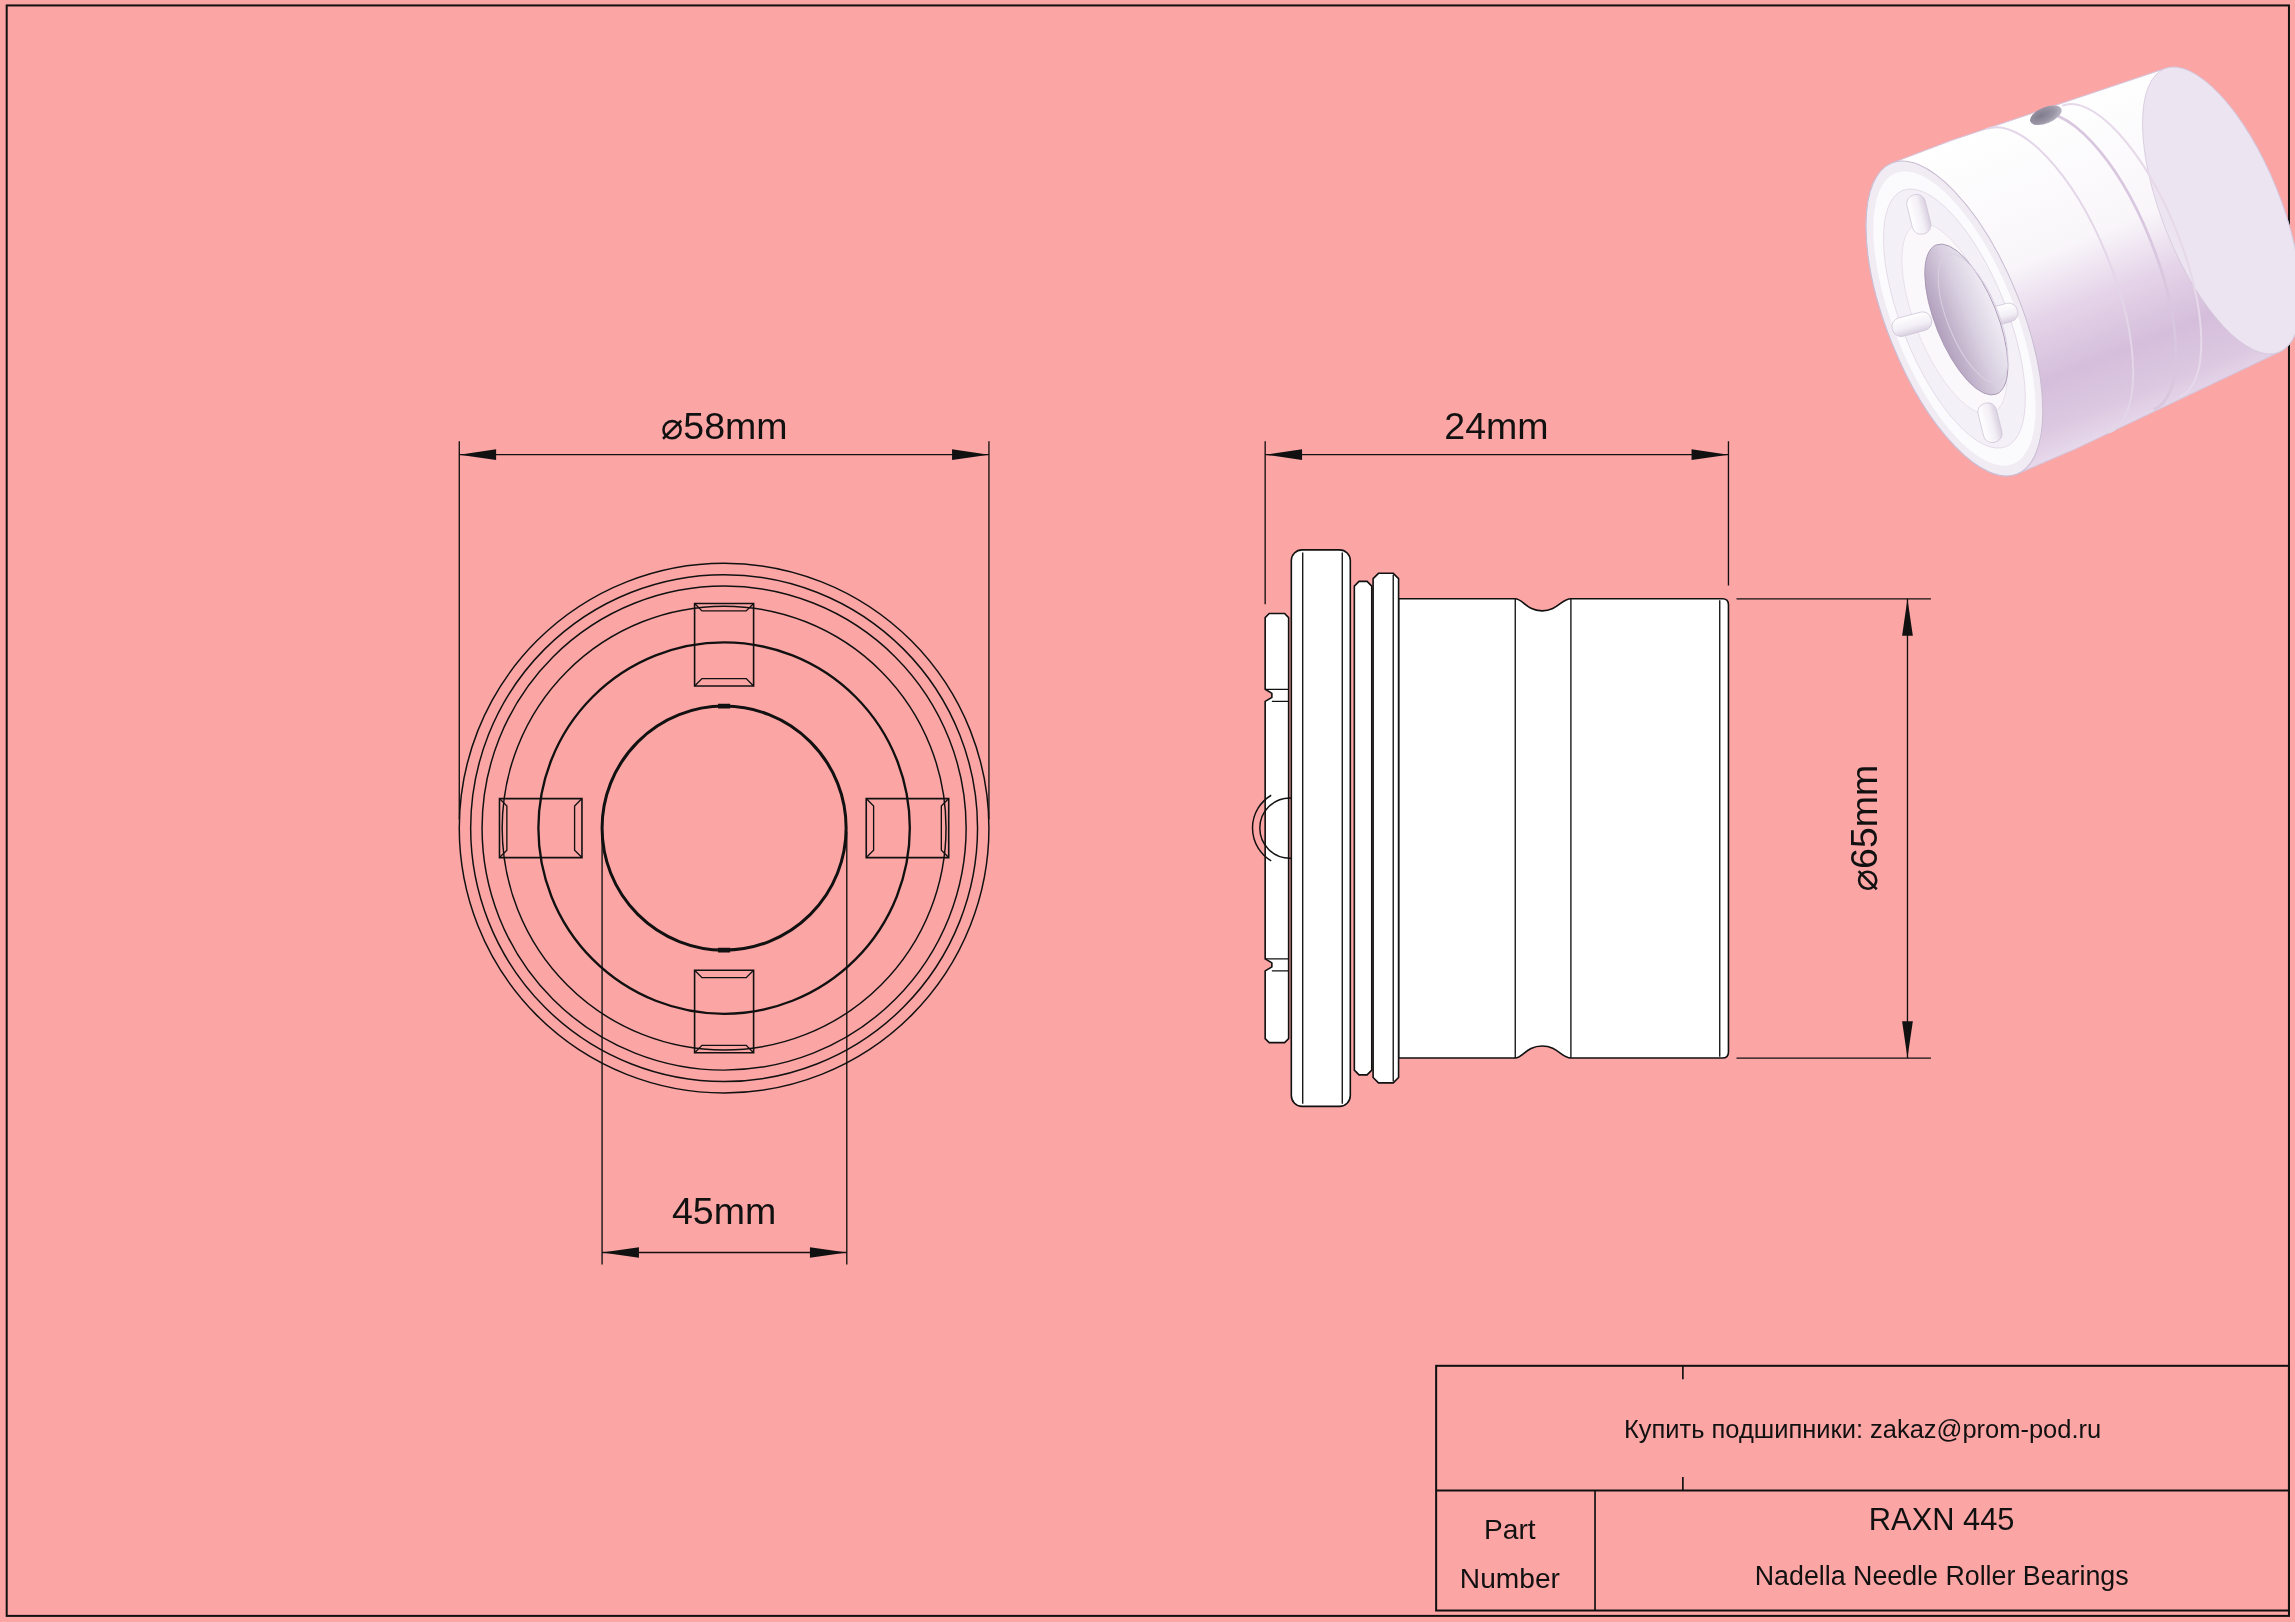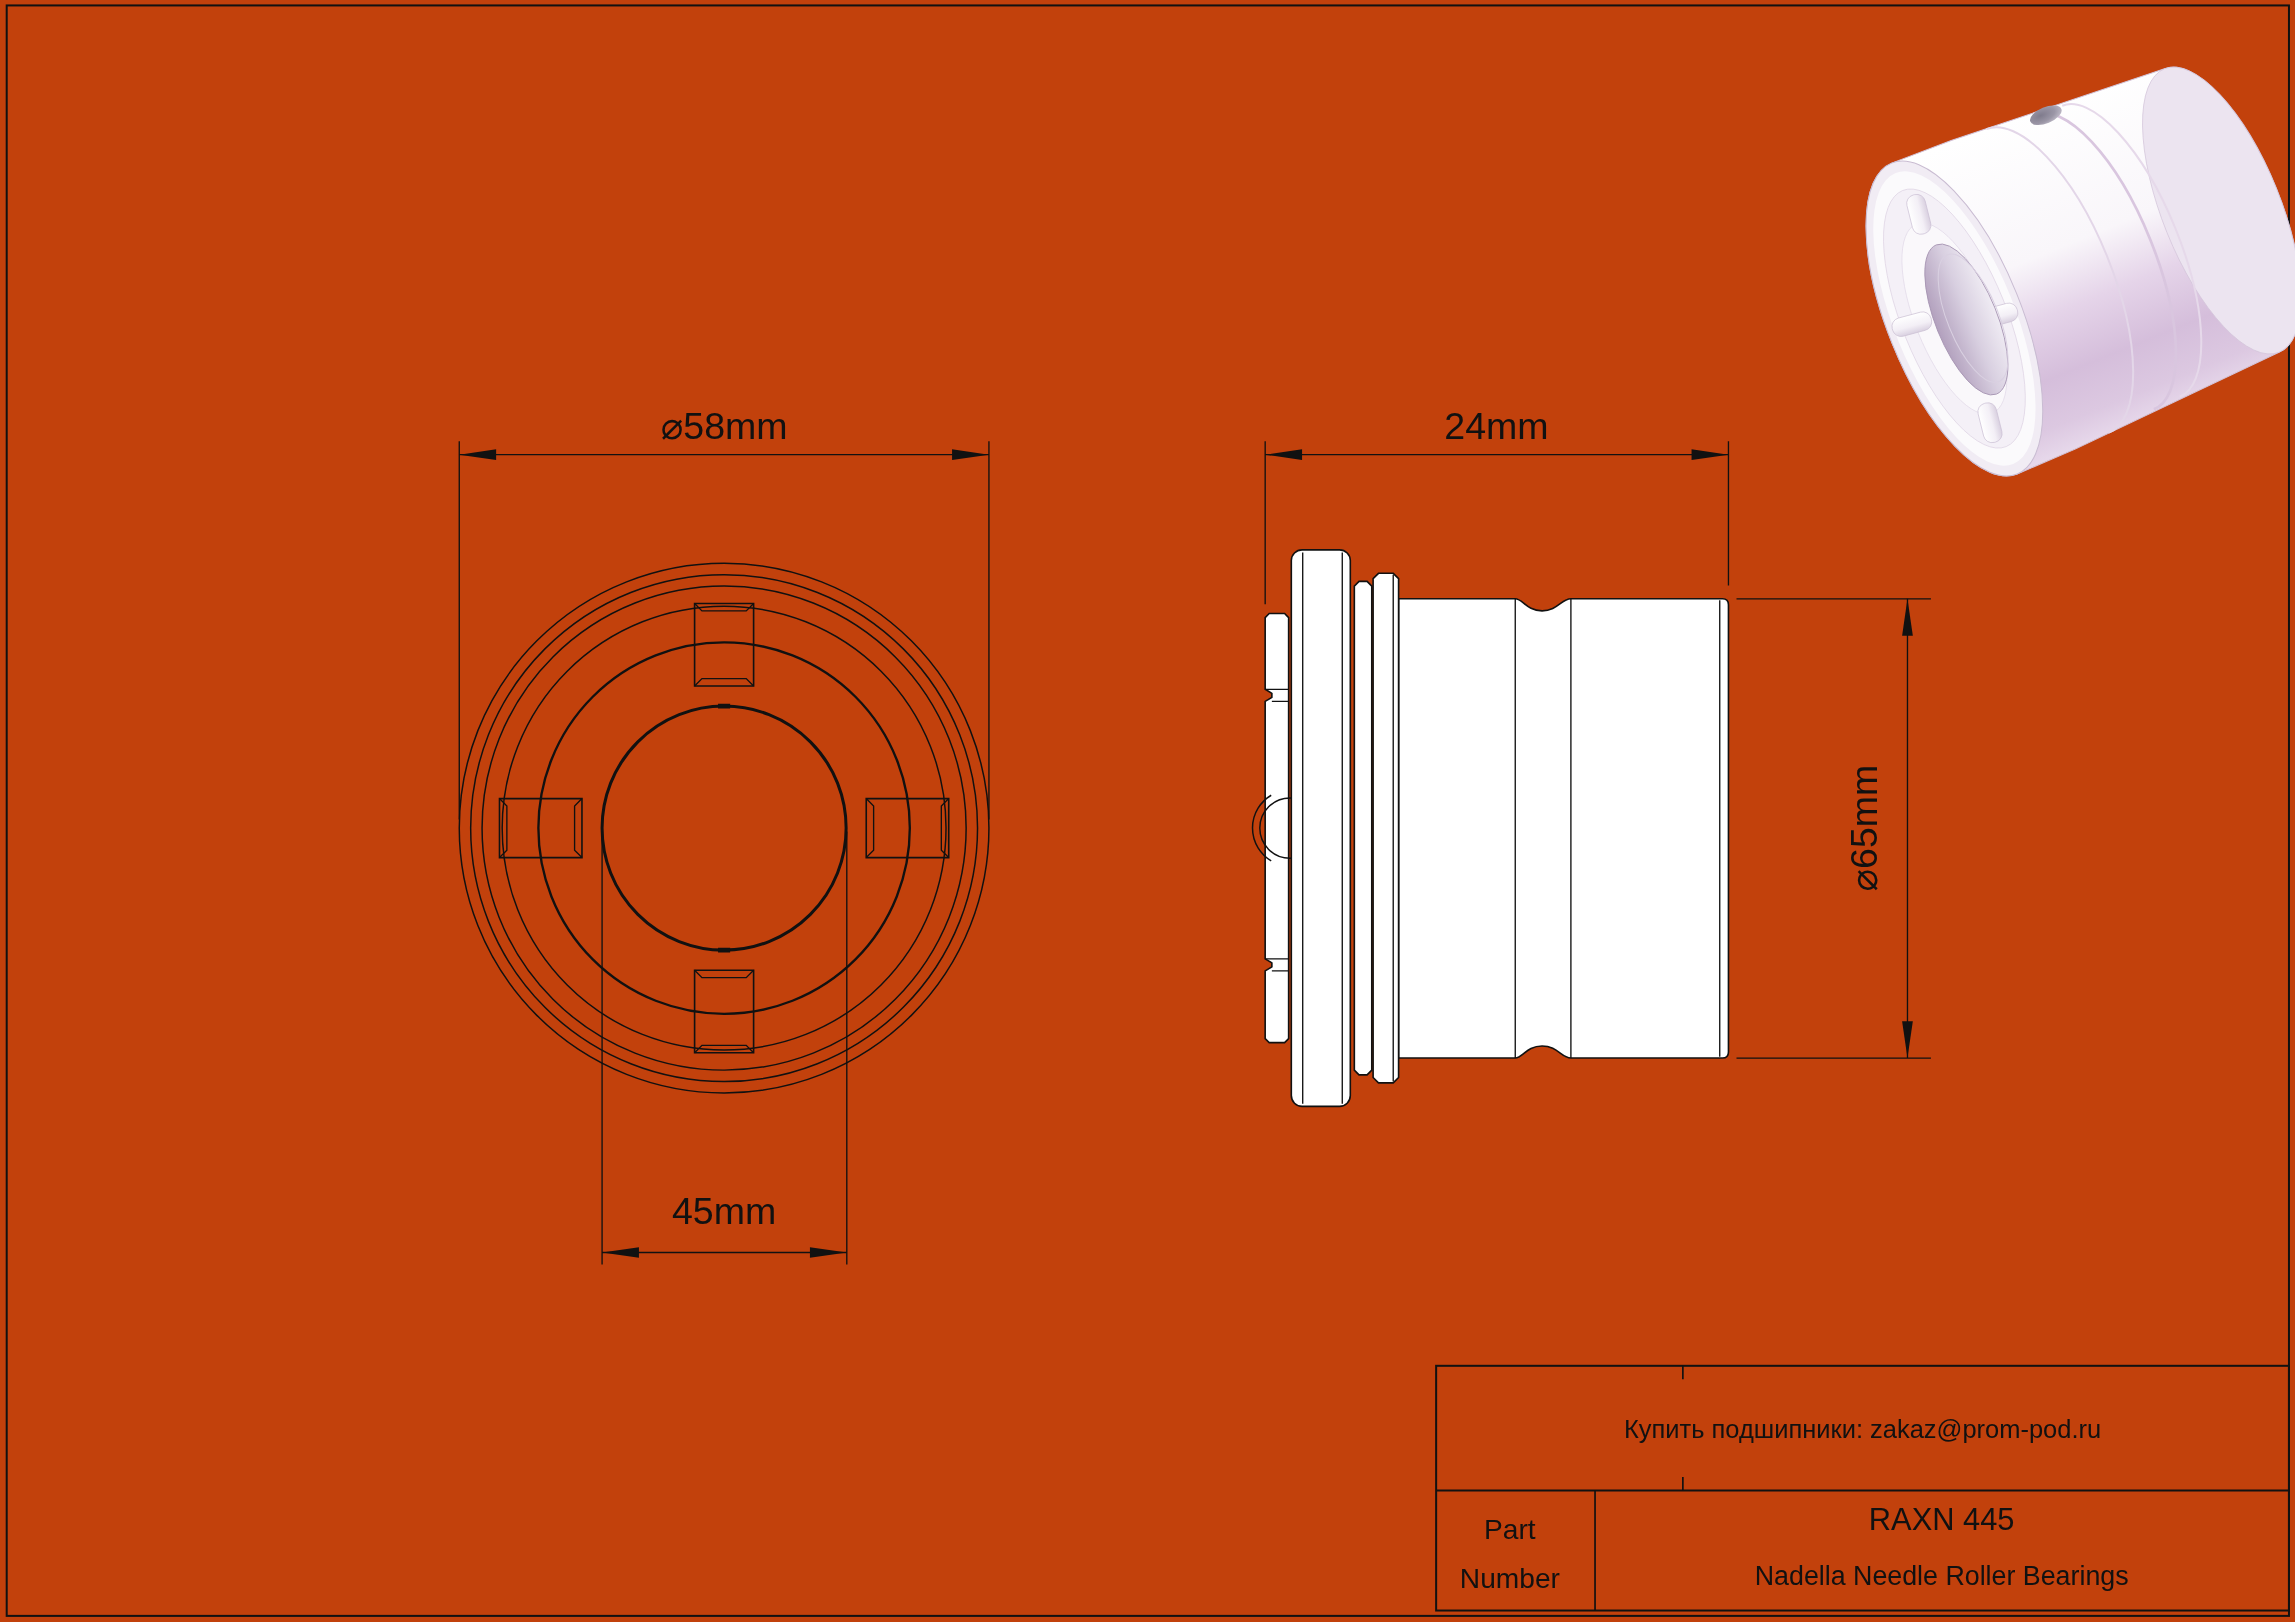--- a/index.html
+++ b/index.html
@@ -1,16 +1,16 @@
 <!DOCTYPE html>
 <html style="font-size:10.7px"><head>
 <meta charset="utf-8">
 <style>
   html,body{margin:0;padding:0;background:#e8e8e8;}
-  .sheet{position:relative;width:2295px;height:1622px;background:#c2410c;overflow:hidden;
+  .sheet{position:relative;width:2295px;height:1622px;background:#fca5a5;overflow:hidden;
          font-family:"Liberation Sans", sans-serif;}
   svg{position:absolute;left:0;top:0;}
   text{fill:#111111;}
   .dim-label{font-size:56px;}
   .tb-note{font-size:38px;}
   .tb-part{font-size:42px;}
   .tb-pn{font-size:46px;}
   .tb-series{font-size:40px;}
 </style>
 </head>

